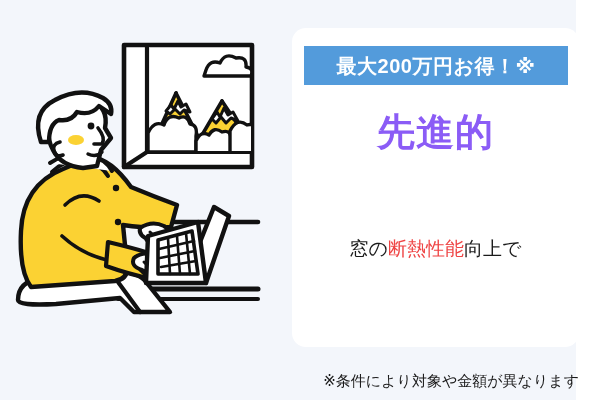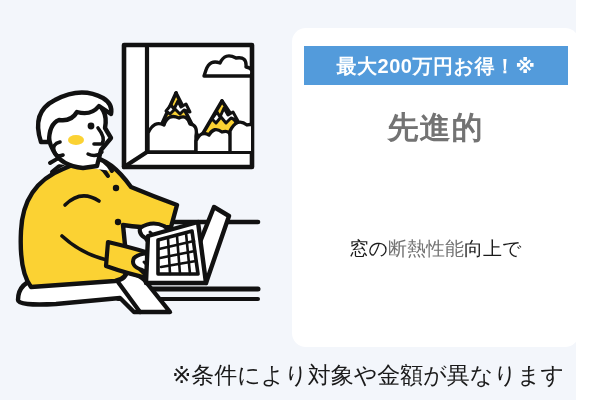--- a/index.html
+++ b/index.html
@@ -60,22 +60,22 @@
     line-height: 1;
     white-space: nowrap;
   }
 
   #program-title {
     position: absolute;
     left: 0;
     top: 78px;
     width: 287px;
     text-align: center;
-    color: #737373;
-    font-size: 31px;
+    color: #8b5cf6;
+    font-size: 38px;
     font-weight: bold;
     line-height: 1.42;
     letter-spacing: 1px;
   }
   #program-title .title-line {
     display: block;
   }
 
   #subcopy {
     position: absolute;
@@ -86,34 +86,34 @@
     color: #1a1a1a;
     font-size: 19px;
     font-weight: normal;
     line-height: 1.75;
   }
   #subcopy .sub-line {
     display: block;
     white-space: nowrap;
   }
   #subcopy .accent {
-    color: #737373;
+    color: #ef4444;
     margin-top: 36px;
   }
 
   #footnote {
     position: absolute;
     left: 0;
     bottom: 10px;
     width: 600px;
     text-align: right;
-    padding-right: 36px;
+    padding-right: 21px;
     box-sizing: border-box;
     color: #1a1a1a;
-    font-size: 23px;
+    font-size: 15px;
     line-height: 1.2;
   }
 </style>
 </head>
 <body>
 
 <div id="banner">
 
   <div id="illustration">
     <svg width="292" height="400" viewBox="0 0 292 400" xmlns="http://www.w3.org/2000/svg">

